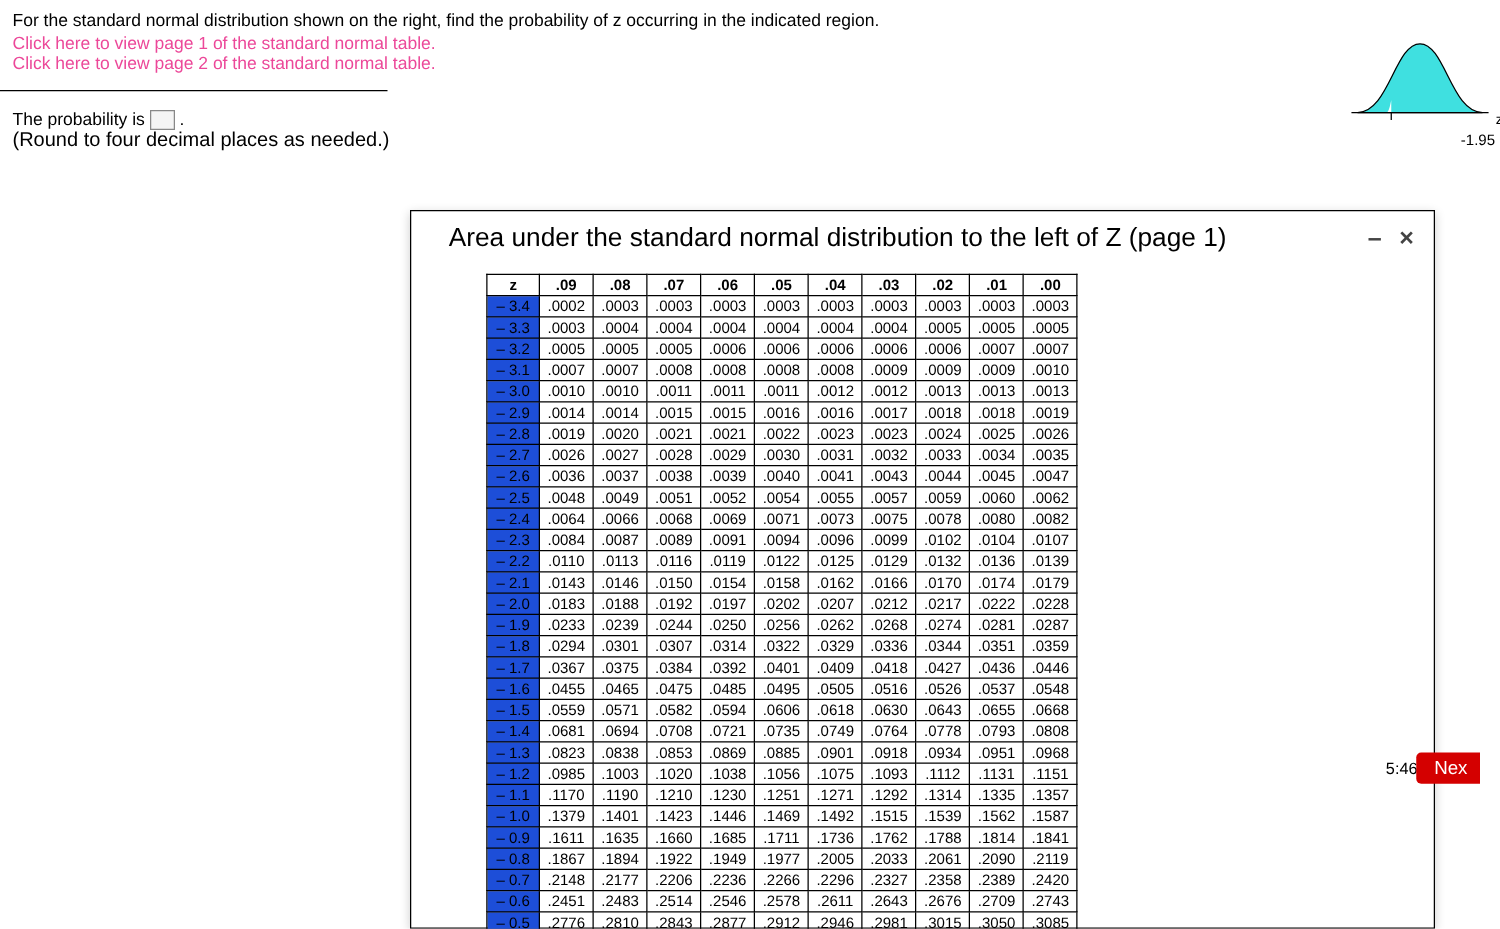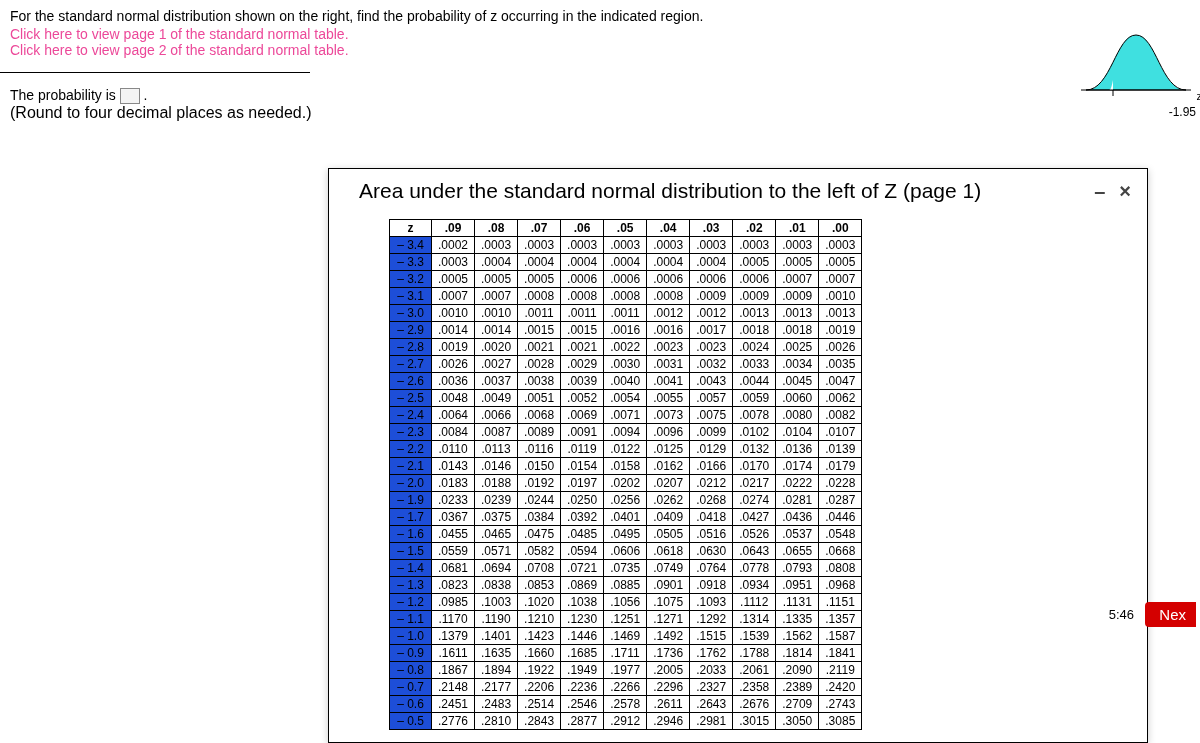--- a/index.html
+++ b/index.html
@@ -20,21 +20,21 @@
   .modal-title { font-size: 21px; }
   .modal-ctrl { display:flex; gap:14px; font-size:20px; font-weight:bold; color:#444; }
   .modal-ctrl span { cursor:pointer; line-height:1; }
   .table-wrap { padding: 10px 40px 0 60px; overflow:hidden; }
   table { border-collapse: collapse; font-size: 12px; }
   th, td { border: 1px solid #000; padding: 1px 6px; text-align: center; min-width: 42px; height:16px; }
   th { background: #fff; font-weight: normal; }
   td.zcol { background: #1d4ed8; font-weight: normal; }
   thead th { font-weight: bold; }
   .time-badge { position:absolute; right:64px; bottom:120px; background:#fff; color:#000; font-size:13px; padding:1px 2px;margin-top:11px; }
-  .next-btn { position:absolute; right:4px; bottom:116px; background:#d40000; color:#fff; font-size:15px; padding:4px 10px 4px 14px; border-top-left-radius:4px; border-bottom-left-radius:4px; cursor:pointer; }
+  .next-btn { position:absolute; right:16px; bottom:116px; background:#d40000; color:#fff; font-size:15px; padding:4px 10px 4px 14px; border-top-left-radius:4px; border-bottom-left-radius:4px; cursor:pointer; }
 </style>
 </head>
 <body>
 
 <div class="question">
   <p>For the standard normal distribution shown on the right, find the probability of z occurring in the indicated region.</p>
   <a class="link">Click here to view page 1 of the standard normal table.</a>
   <a class="link">Click here to view page 2 of the standard normal table.</a>
 </div>
 
@@ -288,20 +288,33 @@
             <td>.0244</td>
             <td>.0250</td>
             <td>.0256</td>
             <td>.0262</td>
             <td>.0268</td>
             <td>.0274</td>
             <td>.0281</td>
             <td>.0287</td>
           </tr>
           <tr>
+            <td class="zcol">– 1.8</td>
+            <td>.0294</td>
+            <td>.0301</td>
+            <td>.0307</td>
+            <td>.0314</td>
+            <td>.0322</td>
+            <td>.0329</td>
+            <td>.0336</td>
+            <td>.0344</td>
+            <td>.0351</td>
+            <td>.0359</td>
+          </tr>
+          <tr>
             <td class="zcol">– 1.7</td>
             <td>.0367</td>
             <td>.0375</td>
             <td>.0384</td>
             <td>.0392</td>
             <td>.0401</td>
             <td>.0409</td>
             <td>.0418</td>
             <td>.0427</td>
             <td>.0436</td>

